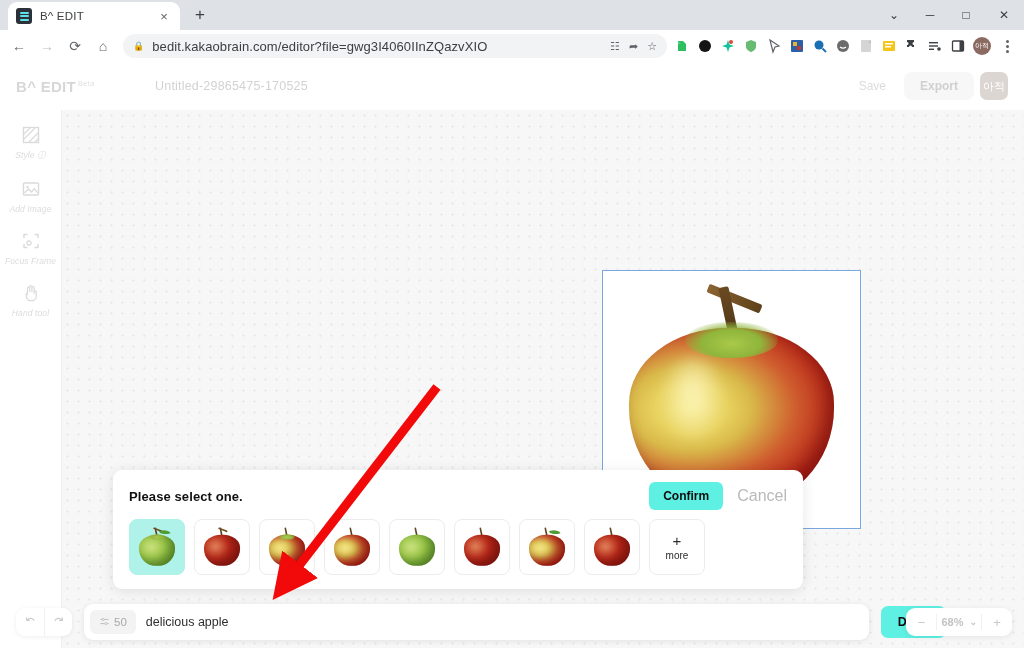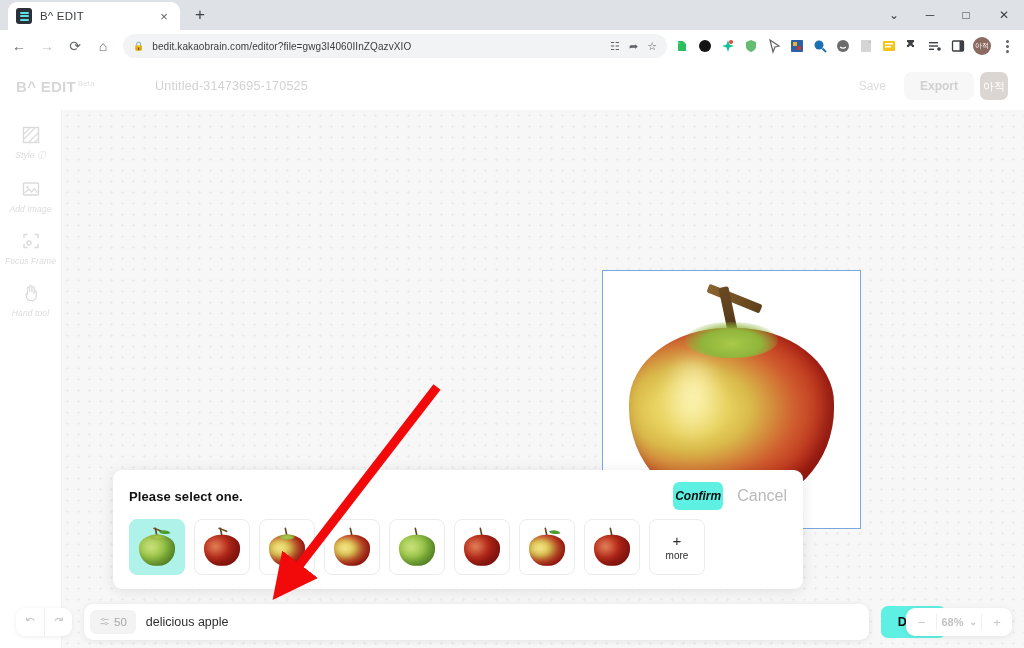--- a/index.html
+++ b/index.html
@@ -61,21 +61,21 @@
     justify-content: center; color: #5f6368; font-size: 14px; flex:none;
   }
   .navbtn.disabled { color: #bdc1c6; }
   .omnibox {
     flex: 1; height: 24px; background: #f1f3f4; border-radius: 13px;
     display: flex; align-items: center; padding: 0 10px; gap: 8px;
     margin: 0 5px; min-width: 0;
   }
   .lock { font-size: 9px; color: #5f6368; flex:none; }
   .url {
-    font-size: 10px; color: #3c4043; white-space: nowrap;
+    font-size: 13px; color: #3c4043; white-space: nowrap;
     overflow: hidden; text-overflow: ellipsis; letter-spacing: .1px;
   }
   .omni-icons { display: flex; align-items: center; gap: 9px; margin-left:auto; flex:none; }
   .omni-icons span { font-size: 11px; color: #5f6368; }
   .ext-strip { display: flex; align-items: center; gap: 7px; padding-right: 2px; }
   .ext { width: 16px; height: 16px; flex: none; }
   .avatar-chrome {
     width: 18px; height: 18px; border-radius: 50%;
     background: #8b6a61; color: #fff; font-size: 7px;
     display: flex; align-items: center; justify-content: center; flex:none;
@@ -198,21 +198,21 @@
     position: absolute; left: 113px; top: 408px; width: 690px; height: 119px;
     background: #ffffff; border-radius: 9px;
     box-shadow: 0 2px 14px rgba(0,0,0,.10);
     padding: 14px 16px 0 16px;
   }
   .panel-head { display: flex; align-items: center; height: 24px; }
   .panel-title { font-size: 13px; font-weight: bold; color: #111; letter-spacing:.1px; }
   .panel-actions { margin-left: auto; display: flex; align-items: center; gap: 14px; }
   .btn-confirm {
     background: #5ef0e3; color: #0d0d0d; font-size: 12px; font-weight: bold;
-    border: none; border-radius: 6px; padding: 7px 2px; font-style: italic;
+    border: none; border-radius: 6px; padding: 7px 14px;
   }
   .btn-cancel { font-size: 16px; color: #b9b9b9; }
 
   .thumbs { display: flex; gap: 9px; margin-top: 11px; }
   .thumb {
     width: 56px; height: 56px; border-radius: 8px; border: 1px solid #ececec;
     background: #fff; overflow: hidden; position: relative; flex: none;
   }
   .thumb.selected { background: #aef2ea; border-color: #aef2ea; }
   .thumb .apple { transform: scale(.82); }
@@ -379,21 +379,21 @@
         </span>
     </div>
   </div>
 
   <div class="app">
 
     <div class="app-header">
       <div class="logo">
         <span>B^ EDIT</span><sup>Beta</sup>
       </div>
-      <div class="doc-title">Untitled-31473695-170525</div>
+      <div class="doc-title">Untitled-29865475-170525</div>
       <div class="header-right">
         <button class="btn-save">Save</button>
         <button class="btn-export">Export</button>
         <div class="avatar-app">아적</div>
       </div>
     </div>
 
     <div class="body-row">
 
       <div class="sidebar">

